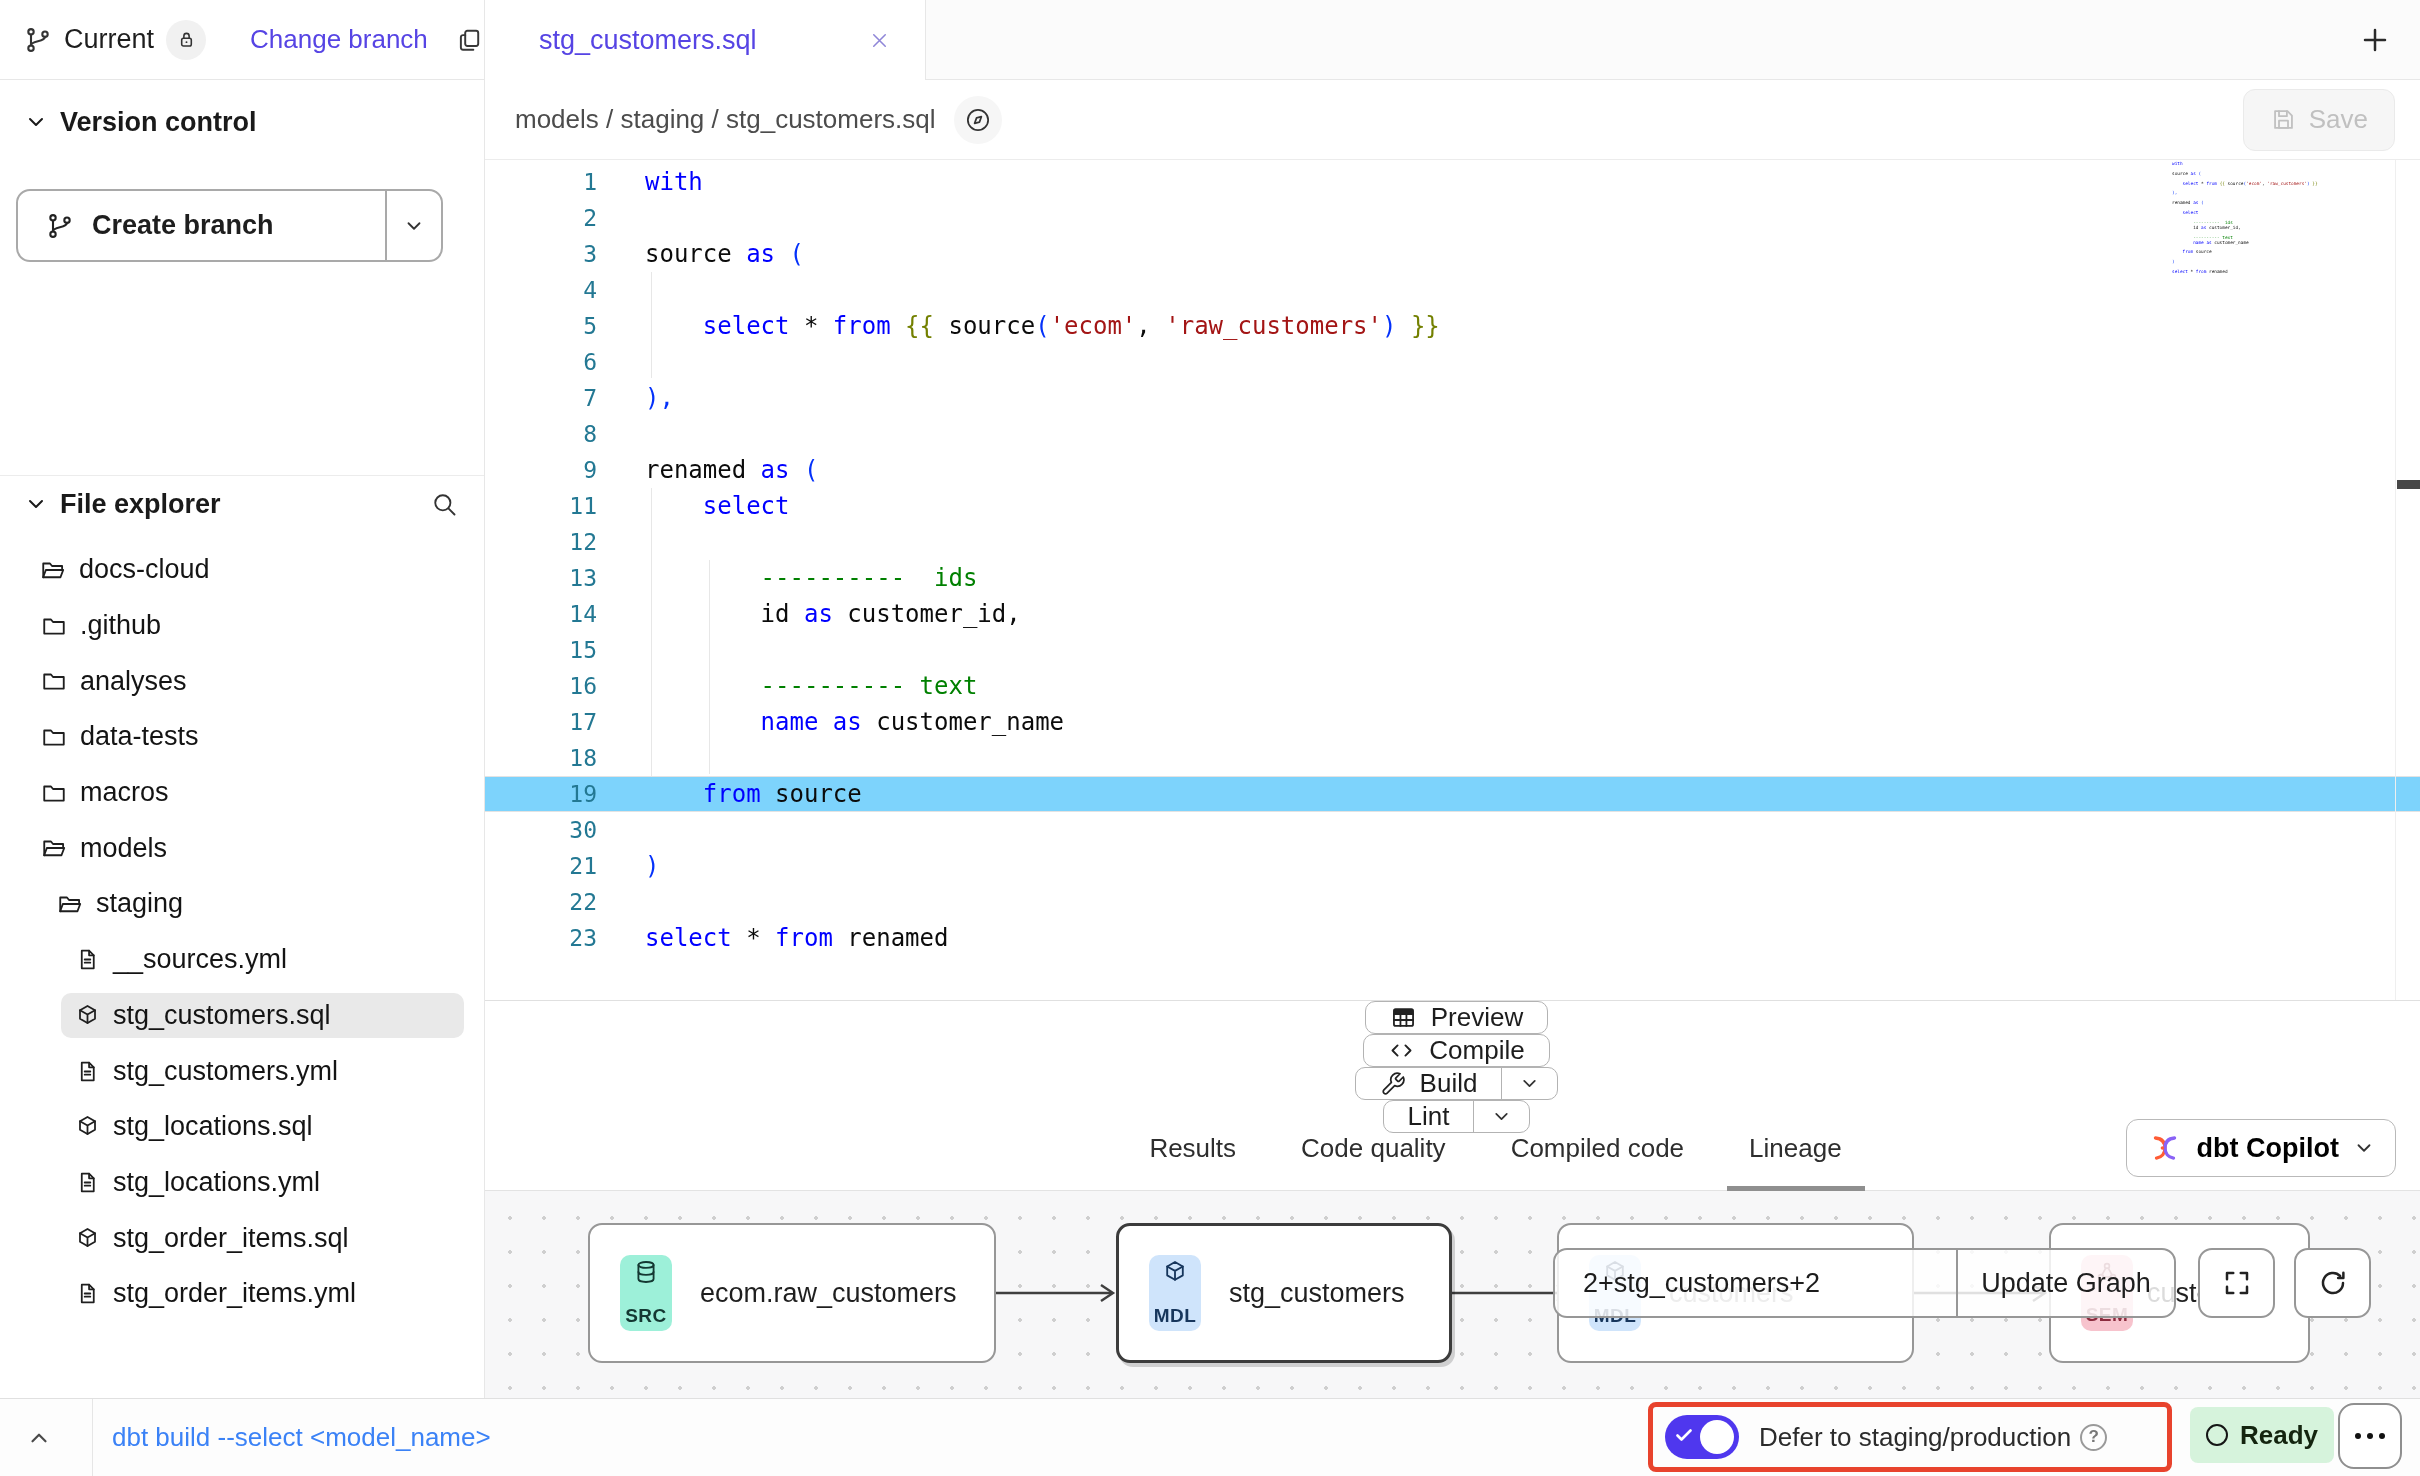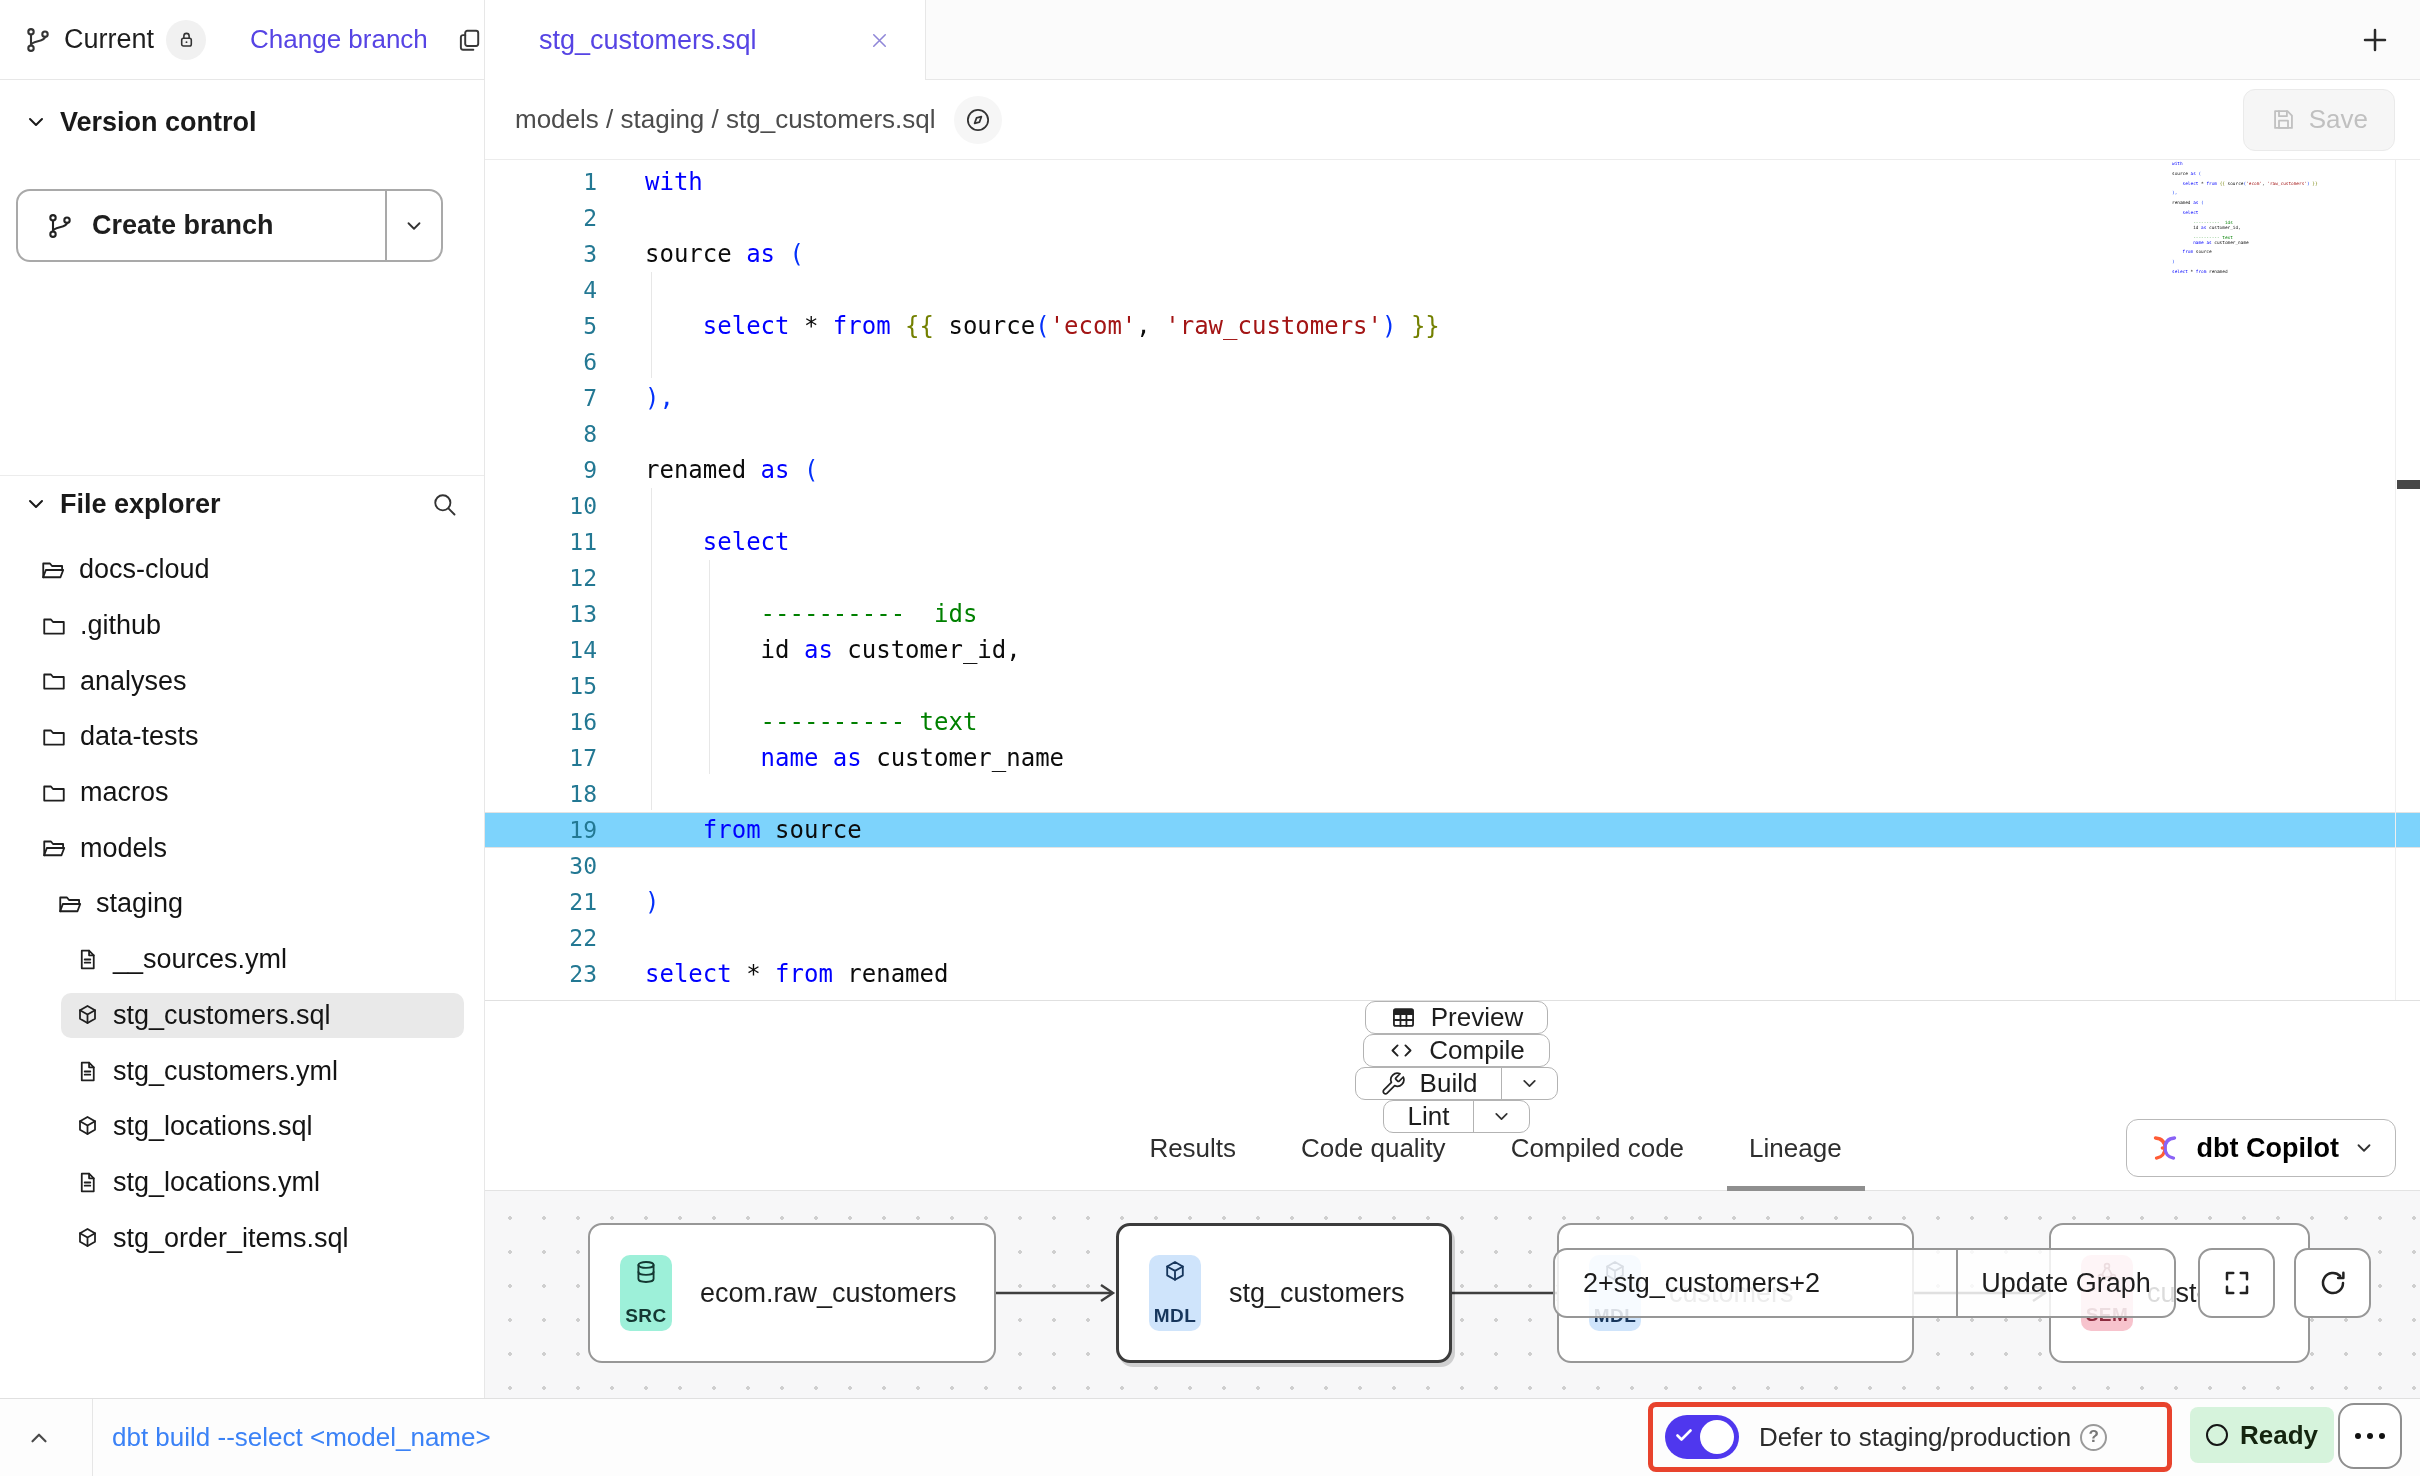--- a/index.html
+++ b/index.html
@@ -340,20 +340,30 @@
         </div>
         <div class="tree-row" style="padding-left: 75px;">
           <span class="ticon">
             <svg class="ic" width="25" height="25" viewBox="0 0 24 24" style="stroke-width:1.7">
               <path d="M12 2.8l7.2 4.1v8.2L12 19.2l-7.2-4.1V6.9z"></path>
               <path d="M4.8 6.9L12 11l7.2-4.1M12 11v8.2"></path>
             </svg>
           </span>
           <span>stg_order_items.sql</span>
         </div>
+        <div class="tree-row" style="padding-left: 75px;">
+          <span class="ticon">
+            <svg class="ic" width="25" height="25" viewBox="0 0 24 24" style="stroke-width:1.7">
+              <path d="M6.5 3.5h7L18 8v12.5H6.5z"></path>
+              <path d="M13.5 3.5V8H18"></path>
+              <path d="M9.3 12h5.4M9.3 15h5.4"></path>
+            </svg>
+          </span>
+          <span>stg_order_items.yml</span>
+        </div>
       </div>
   </div>
 </div>
 
 <div id="main">
 
   <div id="crumbs">
     <span id="crumb-path">models / staging / stg_customers.sql</span>
     <span id="compass-chip">
       <svg class="ic" width="28" height="28" viewBox="0 0 24 24" style="stroke-width:1.5">
@@ -380,21 +390,20 @@
     <div id="code">
         <div class="cl"><span class="ln">1</span><span class="ct"><span class="tok-kw">with</span></span></div>
         <div class="cl"><span class="ln">2</span><span class="ct">&nbsp;</span></div>
         <div class="cl"><span class="ln">3</span><span class="ct"><span class="tok-def">source </span><span class="tok-kw">as</span><span class="tok-def"> </span><span class="tok-br">(</span></span></div>
         <div class="cl"><span class="ln">4</span><span class="ct">&nbsp;</span></div>
         <div class="cl"><span class="ln">5</span><span class="ct"><span class="tok-def">    </span><span class="tok-kw">select</span><span class="tok-def"> * </span><span class="tok-kw">from</span><span class="tok-def"> </span><span class="tok-jj">{{</span><span class="tok-def"> source</span><span class="tok-br">(</span><span class="tok-str">'ecom'</span><span class="tok-def">, </span><span class="tok-str">'raw_customers'</span><span class="tok-br">)</span><span class="tok-def"> </span><span class="tok-jj">}}</span></span></div>
         <div class="cl"><span class="ln">6</span><span class="ct">&nbsp;</span></div>
         <div class="cl"><span class="ln">7</span><span class="ct"><span class="tok-br">),</span></span></div>
         <div class="cl"><span class="ln">8</span><span class="ct">&nbsp;</span></div>
         <div class="cl"><span class="ln">9</span><span class="ct"><span class="tok-def">renamed </span><span class="tok-kw">as</span><span class="tok-def"> </span><span class="tok-br">(</span></span></div>
-        <div class="cl"><span class="ln">10</span><span class="ct">&nbsp;</span></div>
         <div class="cl"><span class="ln">11</span><span class="ct"><span class="tok-def">    </span><span class="tok-kw">select</span></span></div>
         <div class="cl"><span class="ln">12</span><span class="ct">&nbsp;</span></div>
         <div class="cl"><span class="ln">13</span><span class="ct"><span class="tok-def">        </span><span class="tok-cmt">----------  ids</span></span></div>
         <div class="cl"><span class="ln">14</span><span class="ct"><span class="tok-def">        id </span><span class="tok-kw">as</span><span class="tok-def"> customer_id,</span></span></div>
         <div class="cl"><span class="ln">15</span><span class="ct">&nbsp;</span></div>
         <div class="cl"><span class="ln">16</span><span class="ct"><span class="tok-def">        </span><span class="tok-cmt">---------- text</span></span></div>
         <div class="cl"><span class="ln">17</span><span class="ct"><span class="tok-def">        </span><span class="tok-kw">name</span><span class="tok-def"> </span><span class="tok-kw">as</span><span class="tok-def"> customer_name</span></span></div>
         <div class="cl"><span class="ln">18</span><span class="ct">&nbsp;</span></div>
         <div class="cl cur"><span class="ln">19</span><span class="ct"><span class="tok-def">    </span><span class="tok-kw">from</span><span class="tok-def"> source</span></span></div>
         <div class="cl"><span class="ln">30</span><span class="ct">&nbsp;</span></div>

